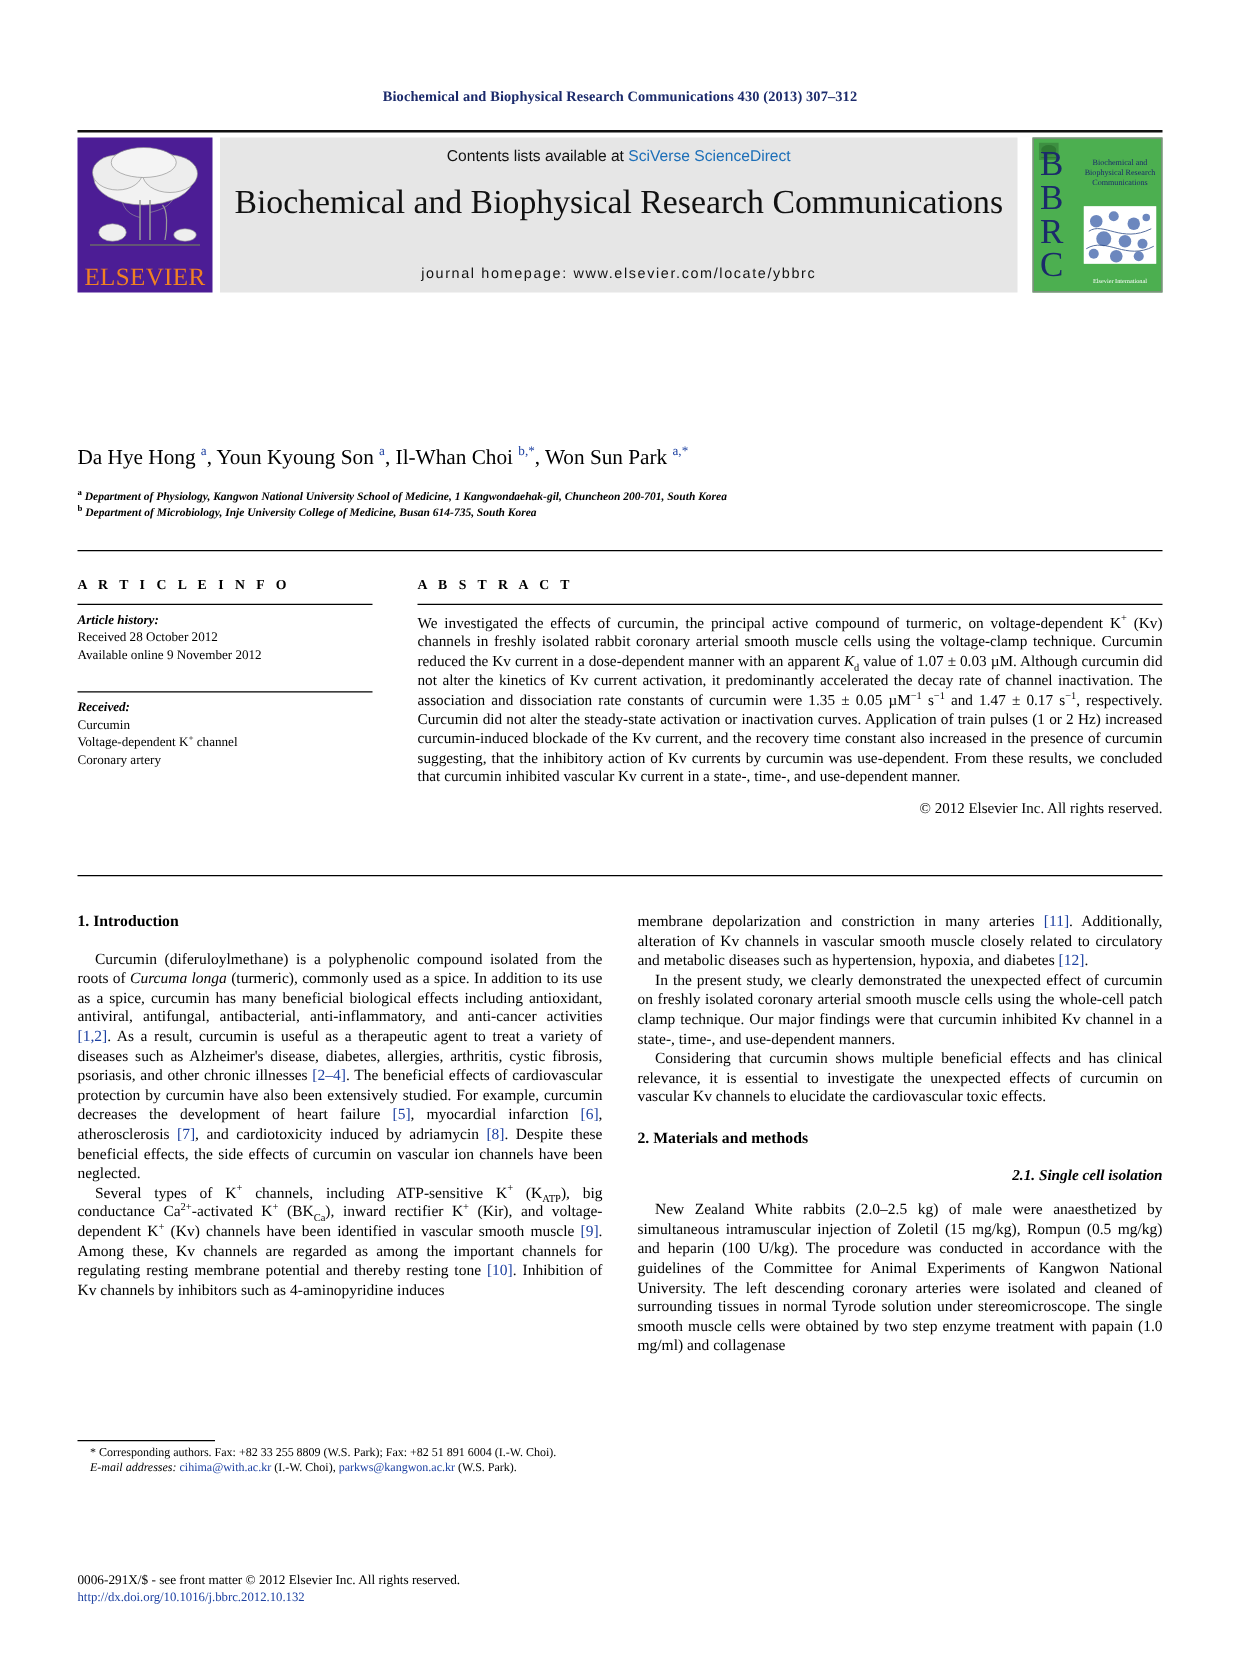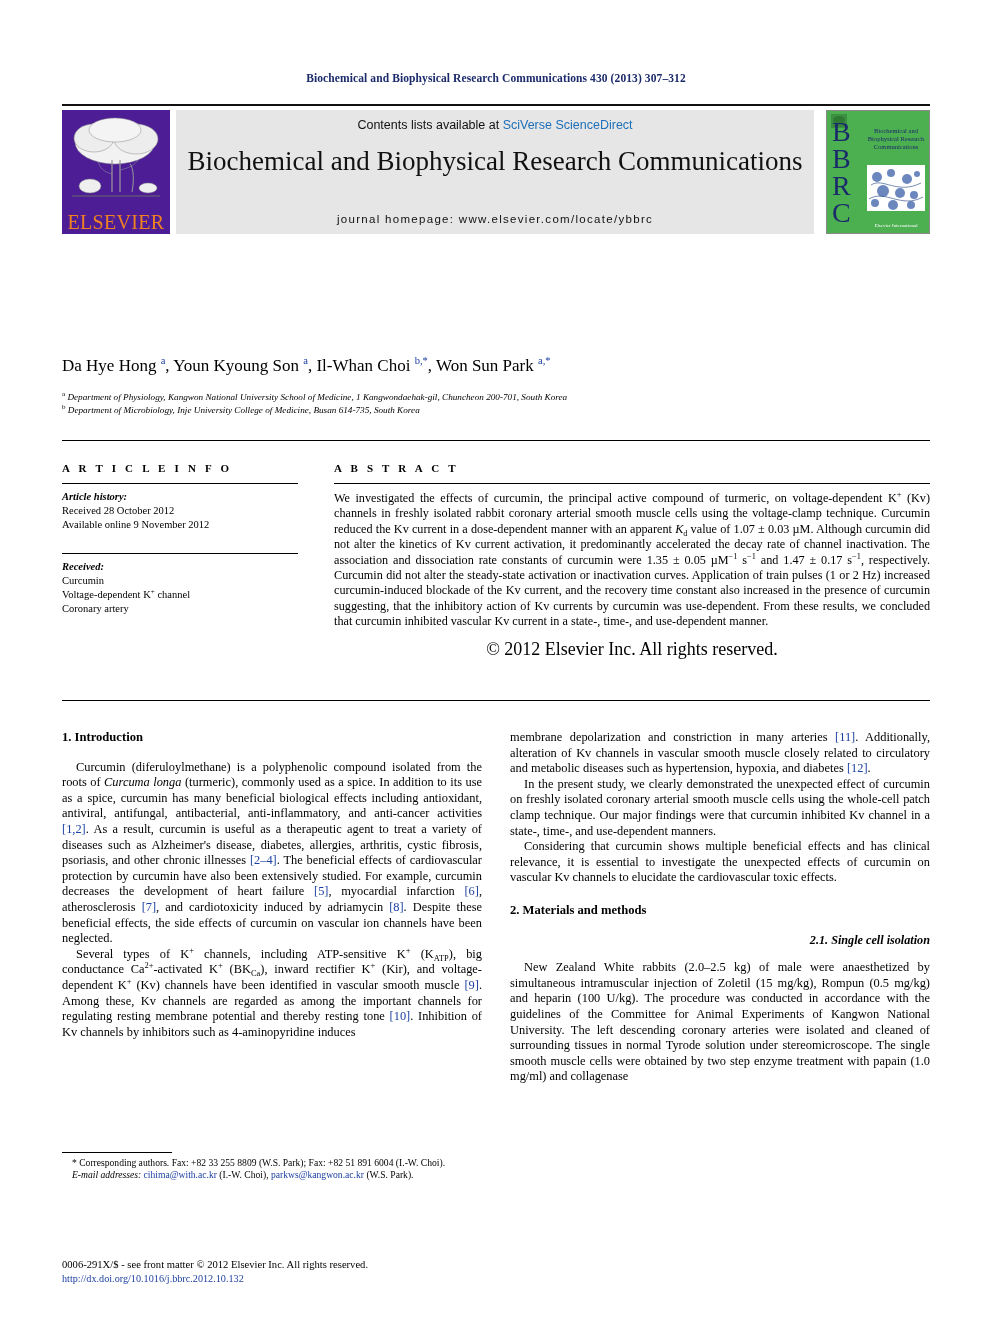--- a/index.html
+++ b/index.html
@@ -177,20 +177,21 @@
   .authors sup { color: #1b3fa0; font-size: 10.5px; }
   .affils {
     position: absolute;
     left: 62px;
     top: 391px;
     width: 868px;
     font-family: "Liberation Serif", serif;
     font-style: italic;
     font-size: 9.2px;
     line-height: 12.5px;
+    font-weight: bold;
   }
   .affils sup { font-style: normal; font-size: 7px; }
 
   
   .sep-top {
     position: absolute;
     left: 62px; top: 440px;
     width: 868px;
     border-top: 1px solid #000;
   }
@@ -244,22 +245,22 @@
   }
   .abstract-body {
     font-family: "Liberation Serif", serif;
     font-size: 12.2px;
     line-height: 15.4px;
     text-align: justify;
     hyphens: none;
   }
   .copyright {
     margin-top: 9px;
-    text-align: center;
-    font-size: 18px;
+    text-align: right;
+    font-size: 12px;
   }
 
   
   .col {
     position: absolute;
     top: 730px;
     width: 420px;
     font-family: "Liberation Serif", serif;
     font-size: 12.4px;
     line-height: 15.6px;

